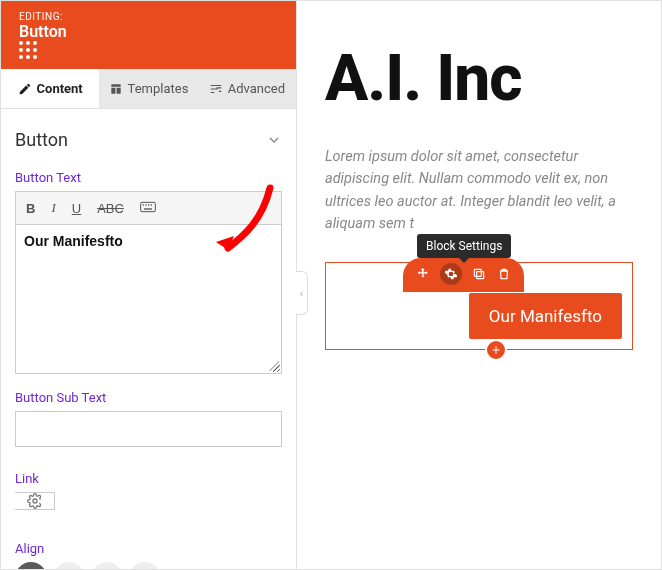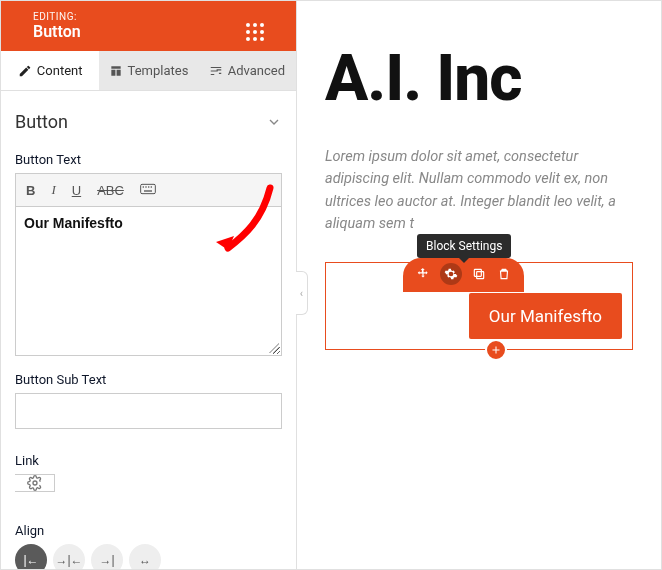--- a/index.html
+++ b/index.html
@@ -1,31 +1,31 @@
 <!DOCTYPE html>
 <html><head>
 <meta charset="utf-8">
 <style>
 * { box-sizing: border-box; margin: 0; padding: 0; }
 body { font-family: -apple-system, BlinkMacSystemFont, "Segoe UI", Roboto, sans-serif; background: #fff; width: 662px; height: 570px; overflow: hidden; position: relative; }
 .wrap { display: flex; height: 100%; border: 1px solid #e0e0e0; }
 .sidebar { width: 296px; border-right: 1px solid #e0e0e0; display: flex; flex-direction: column; }
-.hdr { background: #e84c1e; color: #fff; padding: 10px 32px; display: flex; justify-content: space-between; align-items: flex-end; }
+.hdr { background: #e84c1e; color: #fff; padding: 10px 18px; display: flex; justify-content: space-between; align-items: flex-start; flex-direction: column; }
 .hdr-txt .small { font-size: 10px; letter-spacing: 0.5px; opacity: 0.95; }
 .hdr-txt .big { font-size: 16px; font-weight: 600; }
 .grip { display: grid; grid-template-columns: repeat(3, 4px); gap: 3px; }
 .grip span { width: 4px; height: 4px; background: #fff; border-radius: 50%; }
 .tabs { display: flex; border-bottom: 1px solid #e0e0e0; background: #e8e8e8; }
 .tab { flex: 1; text-align: center; padding: 12px 4px; font-size: 13px; color: #555; display: flex; align-items: center; justify-content: center; gap: 5px; cursor: pointer; }
-.tab.active { background: #fff; color: #222; font-weight: 400; }
+.tab.active { background: #fff; color: #222; font-weight: 700; }
 .tab svg { width: 14px; height: 14px; }
 .body { padding: 14px 14px 20px; overflow-y: auto; }
 .sect-head { display: flex; justify-content: space-between; align-items: center; font-size: 18px; color: #333; padding: 6px 0 14px; cursor: pointer; }
 .sect-head svg { width: 16px; height: 16px; stroke: #888; }
-.label { font-size: 13px; color: #0f172a; margin: 6px 0 6px; }
+.label { font-size: 13px; color: #6d28d9; margin: 6px 0 6px; }
 .toolbar { border: 1px solid #ccc; border-bottom: none; background: #f5f5f5; padding: 6px 8px; display: flex; gap: 12px; align-items: center; }
 .toolbar button { background: none; border: none; font-size: 13px; color: #555; cursor: pointer; padding: 2px 2px; }
 .tb-b { font-weight: 700; }
 .tb-i { font-style: italic; font-family: serif; }
 .tb-u { text-decoration: underline; }
 .tb-s { text-decoration: line-through; font-size: 11px; }
 .editor { border: 1px solid #ccc; min-height: 150px; padding: 8px; font-family: sans-serif; font-size: 14px; font-weight: 700; color: #111; resize: vertical; overflow: auto; position: relative; }
 .editor::after { content: ""; position: absolute; right: 2px; bottom: 2px; width: 10px; height: 10px; background: linear-gradient(135deg, transparent 50%, #bbb 50%, #bbb 60%, transparent 60%, transparent 70%, #bbb 70%, #bbb 80%, transparent 80%); }
 .input-row { display: flex; }
 .text-input { width: 100%; border: 1px solid #ccc; padding: 9px 10px; font-size: 14px; color: #333; }

